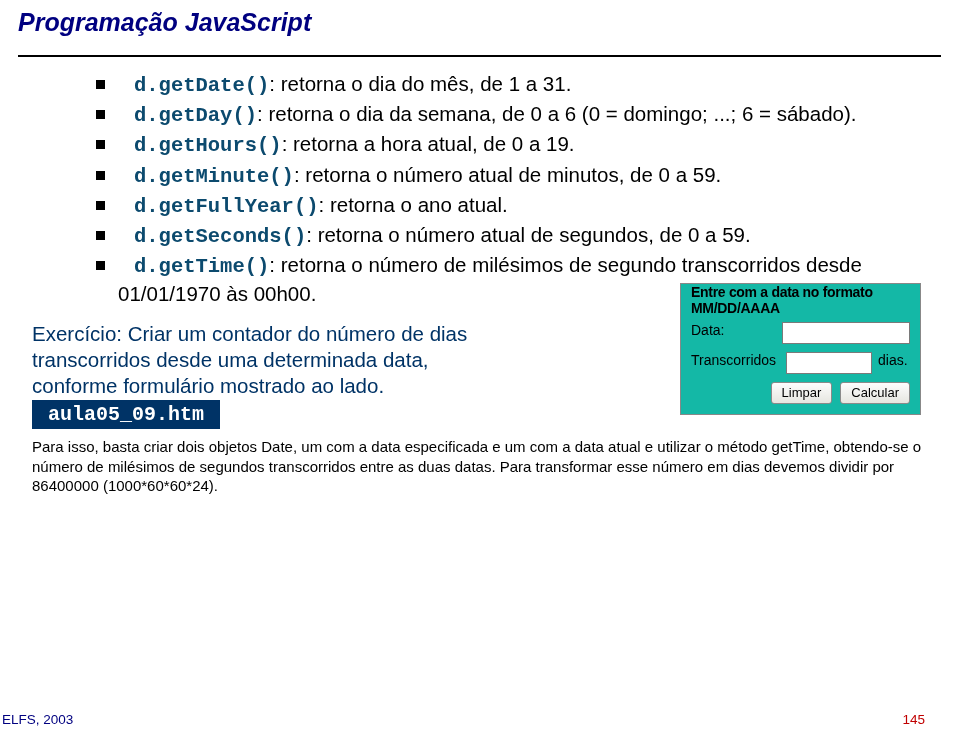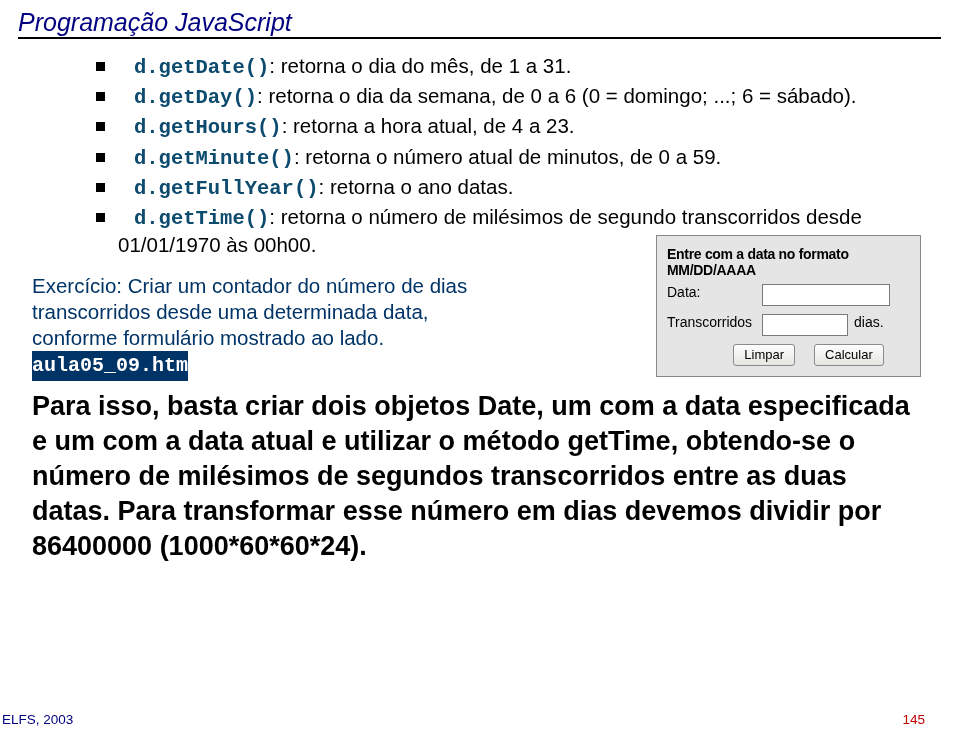--- a/index.html
+++ b/index.html
@@ -10,24 +10,24 @@
     height: 733px;
     background: #fff;
     color: #000;
     position: relative;
   }
   .page {
     padding: 8px 18px 0 18px;
   }
   .title {
     font-size: 25px;
-    font-weight: normal;
+    font-weight: bold;
     color: #000080;
     font-style: italic;
-    padding-bottom: 0;
+    padding-bottom: 18px;
   }
   .hr {
     border-bottom: 2px solid #000;
     margin-bottom: 14px;
   }
   .bullets {
     margin-left: 78px;
   }
   .b {
     display: flex;
@@ -51,42 +51,42 @@
     color: #0c4a6e;
     font-weight: bold;
     margin-left: 16px;
   }
   .code-file {
     display: inline-block;
     font-family: "Courier New", monospace;
     background: #003366;
     color: #fff;
     font-weight: bold;
-    padding: 2px 0;
+    padding: 2px 16px;
     font-size: 20px;
   }
   .ex-block {
     position: relative;
     margin-top: 14px;
   }
   .ex-text {
     font-size: 20.5px;
     line-height: 1.28;
     color: #003366;
     width: 440px;
     margin-left: 14px;
   }
   .form-img {
     position: absolute;
     right: 20px;
     top: -38px;
-    width: 265px;
-    background: #e5e5e5;
+    width: 241px;
+    background: #14b8a6;
     border: 1px solid #888;
-    padding: 10px 10px 10px 10px;
+    padding: 0 10px 10px 10px;
     box-sizing: border-box;
     font-family: Tahoma, sans-serif;
   }
   .form-legend {
     font-size: 14px;
     color: #000;
     font-weight: bold;
     margin-bottom: 6px;
     letter-spacing: -0.3px;
   }
@@ -101,38 +101,37 @@
   }
   .form-row input[type=text] {
     border: 1px solid #7a7a7a;
     background: #fff;
     height: 18px;
     font-size: 13px;
     padding: 1px 3px;
   }
   .form-btns {
     display: flex;
-    gap: 19px;
-    justify-content: center;
+    gap: 8px;
+    justify-content: flex-end;
     padding-left: 40px;
   }
   .form-btns button {
     font-family: Tahoma, sans-serif;
     font-size: 13px;
     background: linear-gradient(#fdfdfd,#e6e6e0);
     border: 1px solid #8a8a8a;
     border-radius: 3px;
     padding: 1px 10px;
     height: 22px;
   }
   .parag {
-    font-size: 27px;
+    font-size: 15px;
     line-height: 1.3;
     margin: 8px 14px 0 14px;
-    font-weight: bold;
   }
   .footer {
     position: absolute;
     bottom: 6px;
     left: 2px;
     right: 34px;
     display: flex;
     justify-content: space-between;
     font-size: 13.5px;
   }
@@ -150,29 +149,33 @@
     <div class="b">
         <div class="sq"></div>
         <div class="txt"><span class="code-red">d.getDate()</span><span>: retorna o dia do mês, de 1 a 31.</span></div>
       </div>
     <div class="b">
         <div class="sq"></div>
         <div class="txt"><span class="code-red">d.getDay()</span><span>: retorna o dia da semana, de 0 a 6 (0 = domingo; ...; 6 = sábado).</span></div>
       </div>
     <div class="b">
         <div class="sq"></div>
-        <div class="txt"><span class="code-red">d.getHours()</span><span>: retorna a hora atual, de 4 a 23.</span></div>
+        <div class="txt"><span class="code-red">d.getHours()</span><span>: retorna a hora atual, de 0 a 19.</span></div>
       </div>
     <div class="b">
         <div class="sq"></div>
         <div class="txt"><span class="code-red">d.getMinute()</span><span>: retorna o número atual de minutos, de 0 a 59.</span></div>
       </div>
     <div class="b">
         <div class="sq"></div>
-        <div class="txt"><span class="code-red">d.getFullYear()</span><span>: retorna o ano datas.</span></div>
+        <div class="txt"><span class="code-red">d.getFullYear()</span><span>: retorna o ano atual.</span></div>
+      </div>
+    <div class="b">
+        <div class="sq"></div>
+        <div class="txt"><span class="code-red">d.getSeconds()</span><span>: retorna o número atual de segundos, de 0 a 59.</span></div>
       </div>
     <div class="b">
         <div class="sq"></div>
         <div class="txt"><span class="code-red">d.getTime()</span><span>: retorna o número de milésimos de segundo transcorridos desde 01/01/1970 às 00h00.</span></div>
       </div>
   </div>
 
   <div class="ex-block">
     <div class="ex-text">
       <span>Exercício: Criar um contador do número de dias transcorridos desde uma determinada data, conforme formulário mostrado ao lado.</span>

